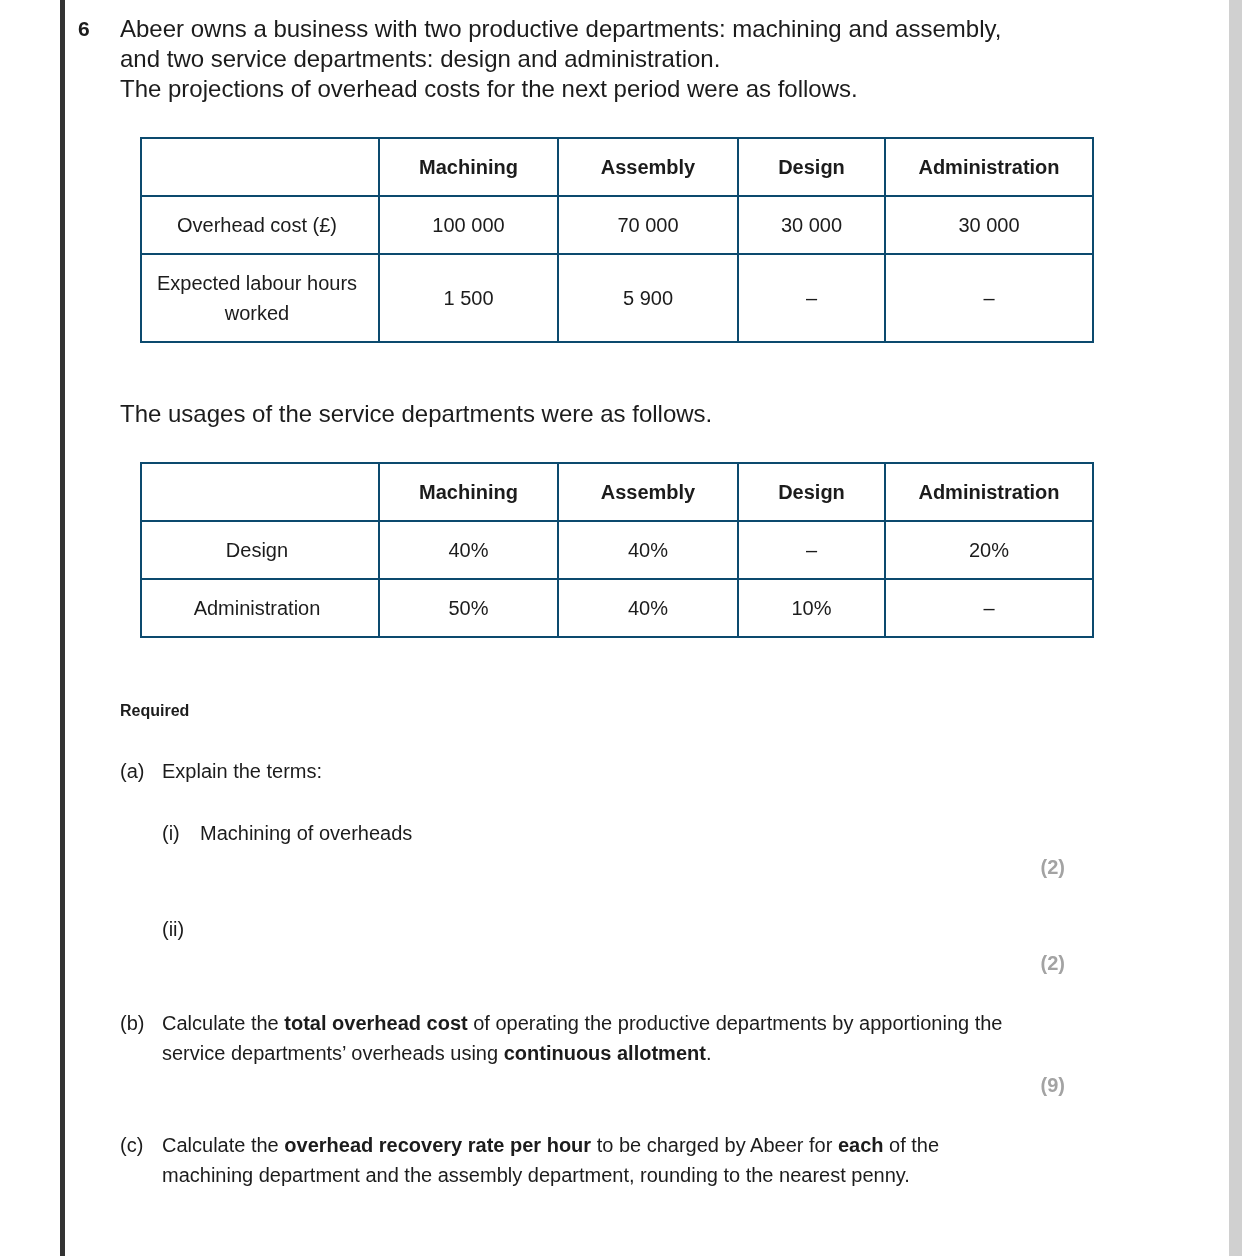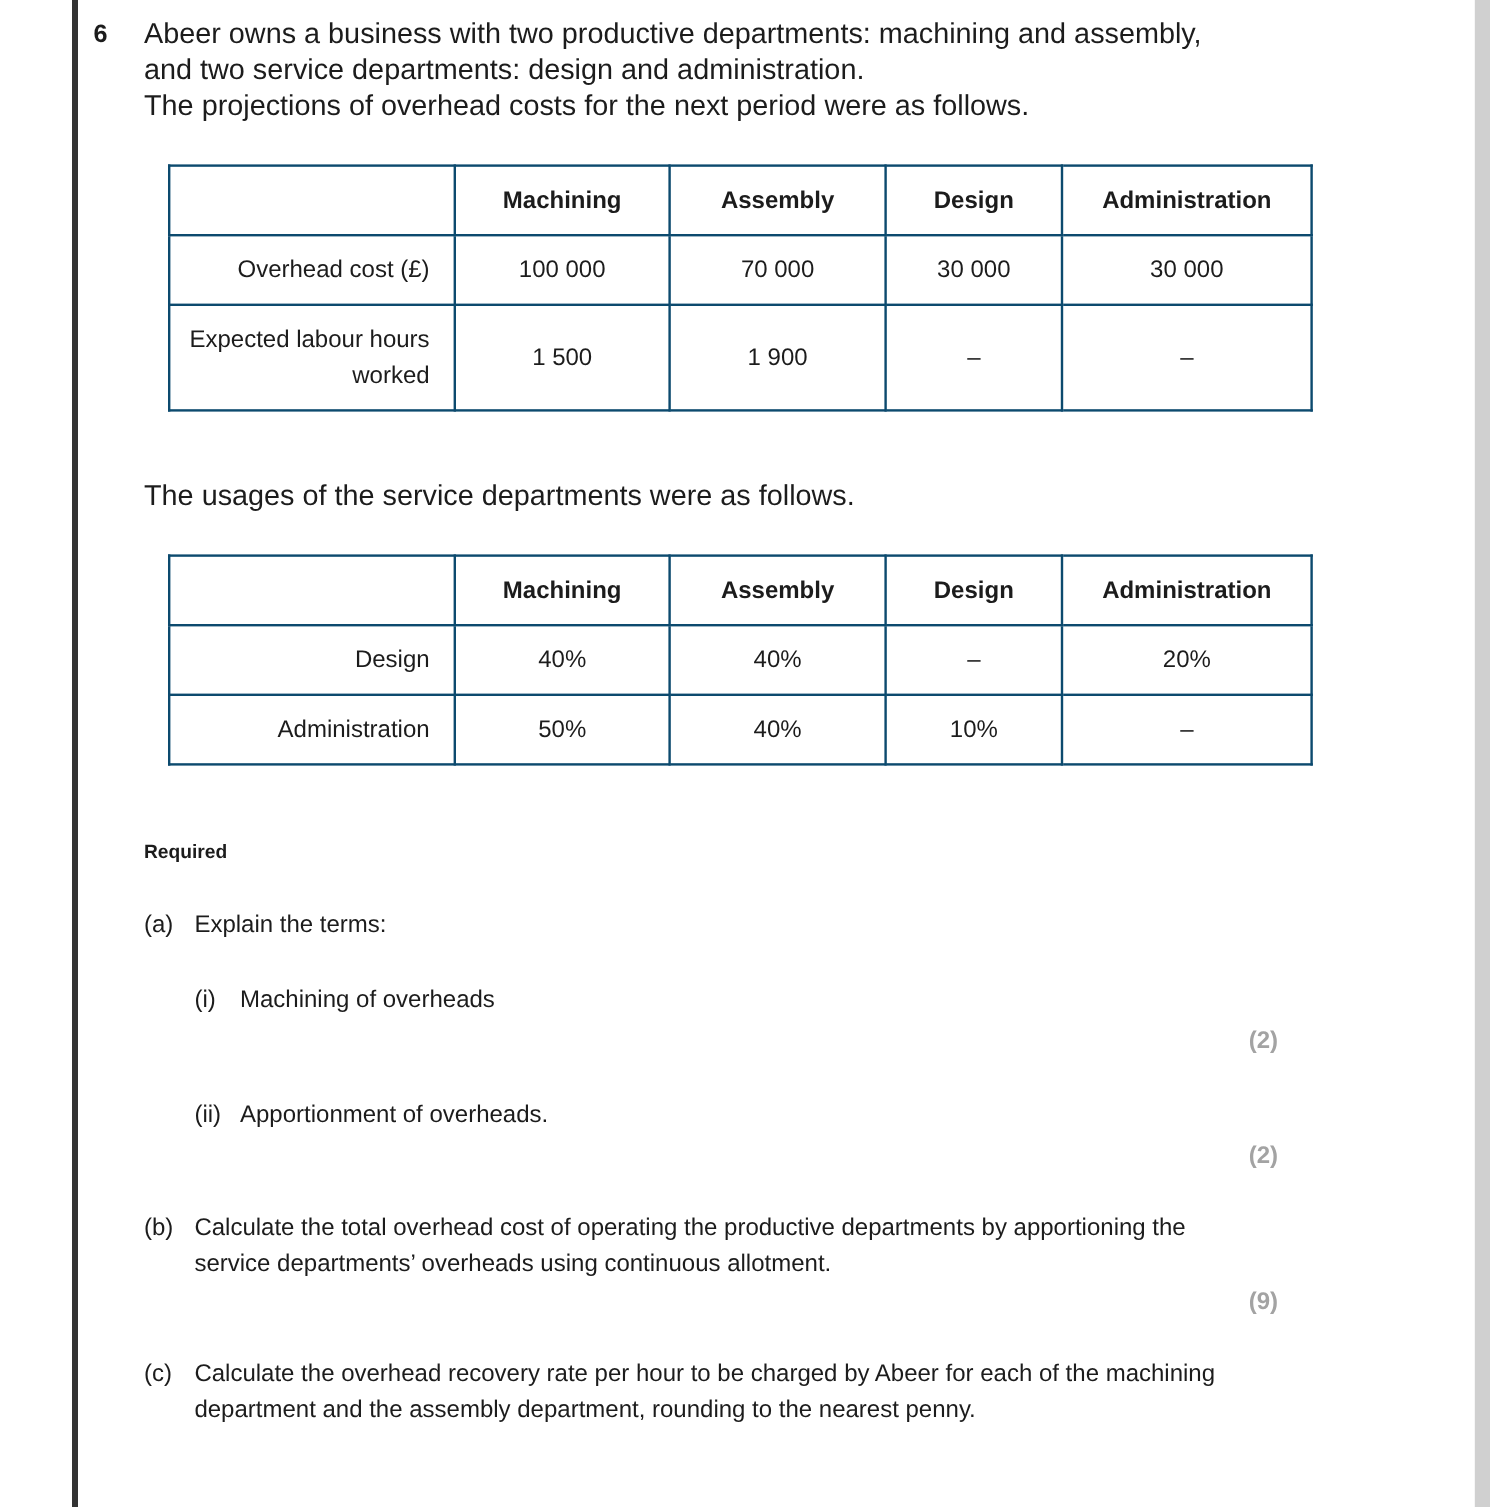--- a/index.html
+++ b/index.html
@@ -59,21 +59,21 @@
   .data-table th, .data-table td {
     border: 2px solid #0c4a6e;
     font-size: 20px;
     text-align: center;
     vertical-align: middle;
     padding: 13px 8px;
     line-height: 30px;
   }
   .data-table th { font-weight: bold; height: 58px; }
   .data-table .label-col {
-    text-align: right;
+    text-align: center;
     padding-left: 14px;
     padding-right: 20px;
   }
 
   .required-heading {
     margin-top: 58px;
     font-size: 16px;
     font-weight: bold;
     line-height: 30px;
   }
@@ -96,21 +96,21 @@
   .marks {
     margin-top: 4px;
     font-size: 20px;
     font-weight: bold;
     color: #a3a3a3;
     text-align: right;
     padding-right: 27px;
     line-height: 30px;
   }
   .marks.tight { margin-top: 2px; }
-  strong { font-weight: normal; }
+  strong { font-weight: bold; }
 </style>
 </head>
 <body>
 
 <div class="left-rule"></div>
 <div class="right-strip"></div>
 
 <div class="content">
   <div class="q-row">
     <div class="q-num">6</div>
@@ -139,21 +139,21 @@
         <tr>
           <td class="label-col">Overhead cost (£)</td>
           <td>100 000</td>
           <td>70 000</td>
           <td>30 000</td>
           <td>30 000</td>
         </tr>
         <tr>
           <td class="label-col">Expected labour hours worked</td>
           <td>1 500</td>
-          <td>1 900</td>
+          <td>5 900</td>
           <td>–</td>
           <td>–</td>
         </tr>
       </tbody>
         </table>
 
       <p class="para usages-intro">The usages of the service departments were as follows.</p>
 
       <table class="data-table">
         <colgroup>
@@ -196,21 +196,20 @@
       </div>
 
       <div class="sub-item">
         <span class="sub-label">(i)</span>
         <span class="sub-text">Machining of overheads</span>
       </div>
       <div class="marks">(2)</div>
 
       <div class="sub-item">
         <span class="sub-label">(ii)</span>
-        <span class="sub-text">Apportionment of overheads.</span>
       </div>
       <div class="marks">(2)</div>
 
       <div class="part">
         <span class="part-label">(b)</span>
         <span class="part-text"><span>Calculate the </span><strong>total overhead cost</strong><span> of operating the productive departments by apportioning the service departments’ overheads using </span><strong>continuous allotment</strong><span>.</span></span>
       </div>
       <div class="marks tight">(9)</div>
 
       <div class="part">

